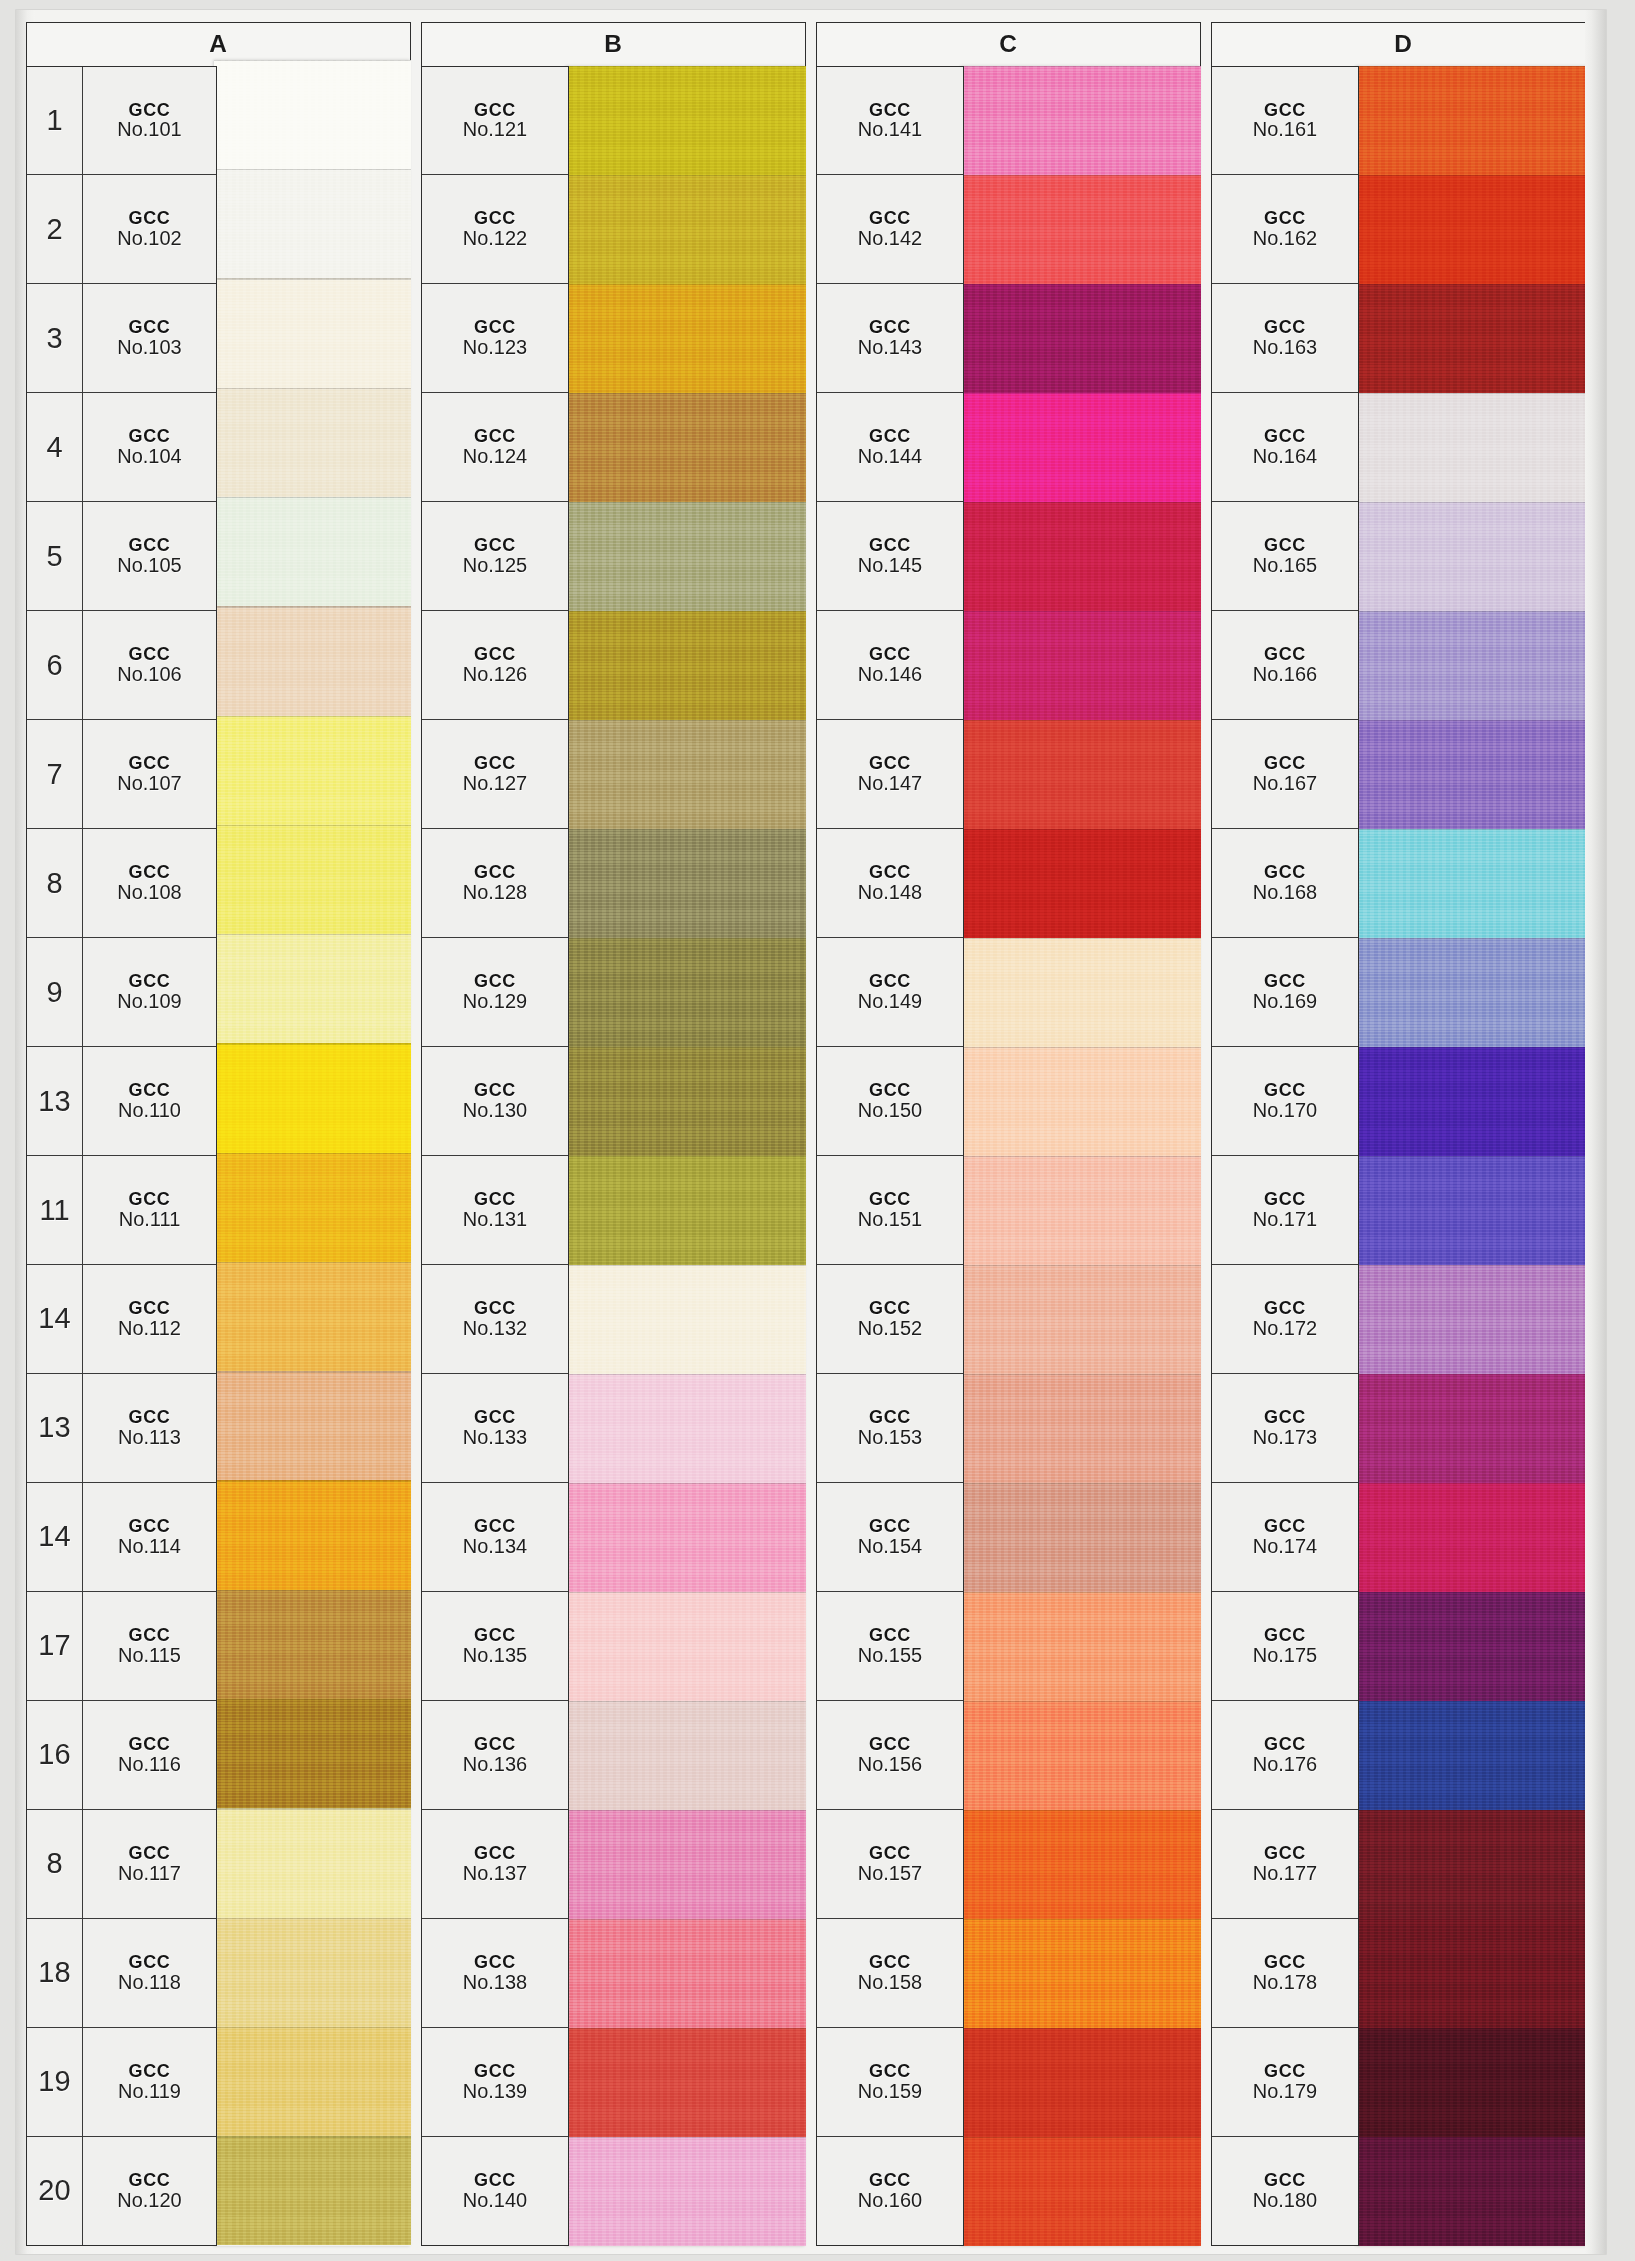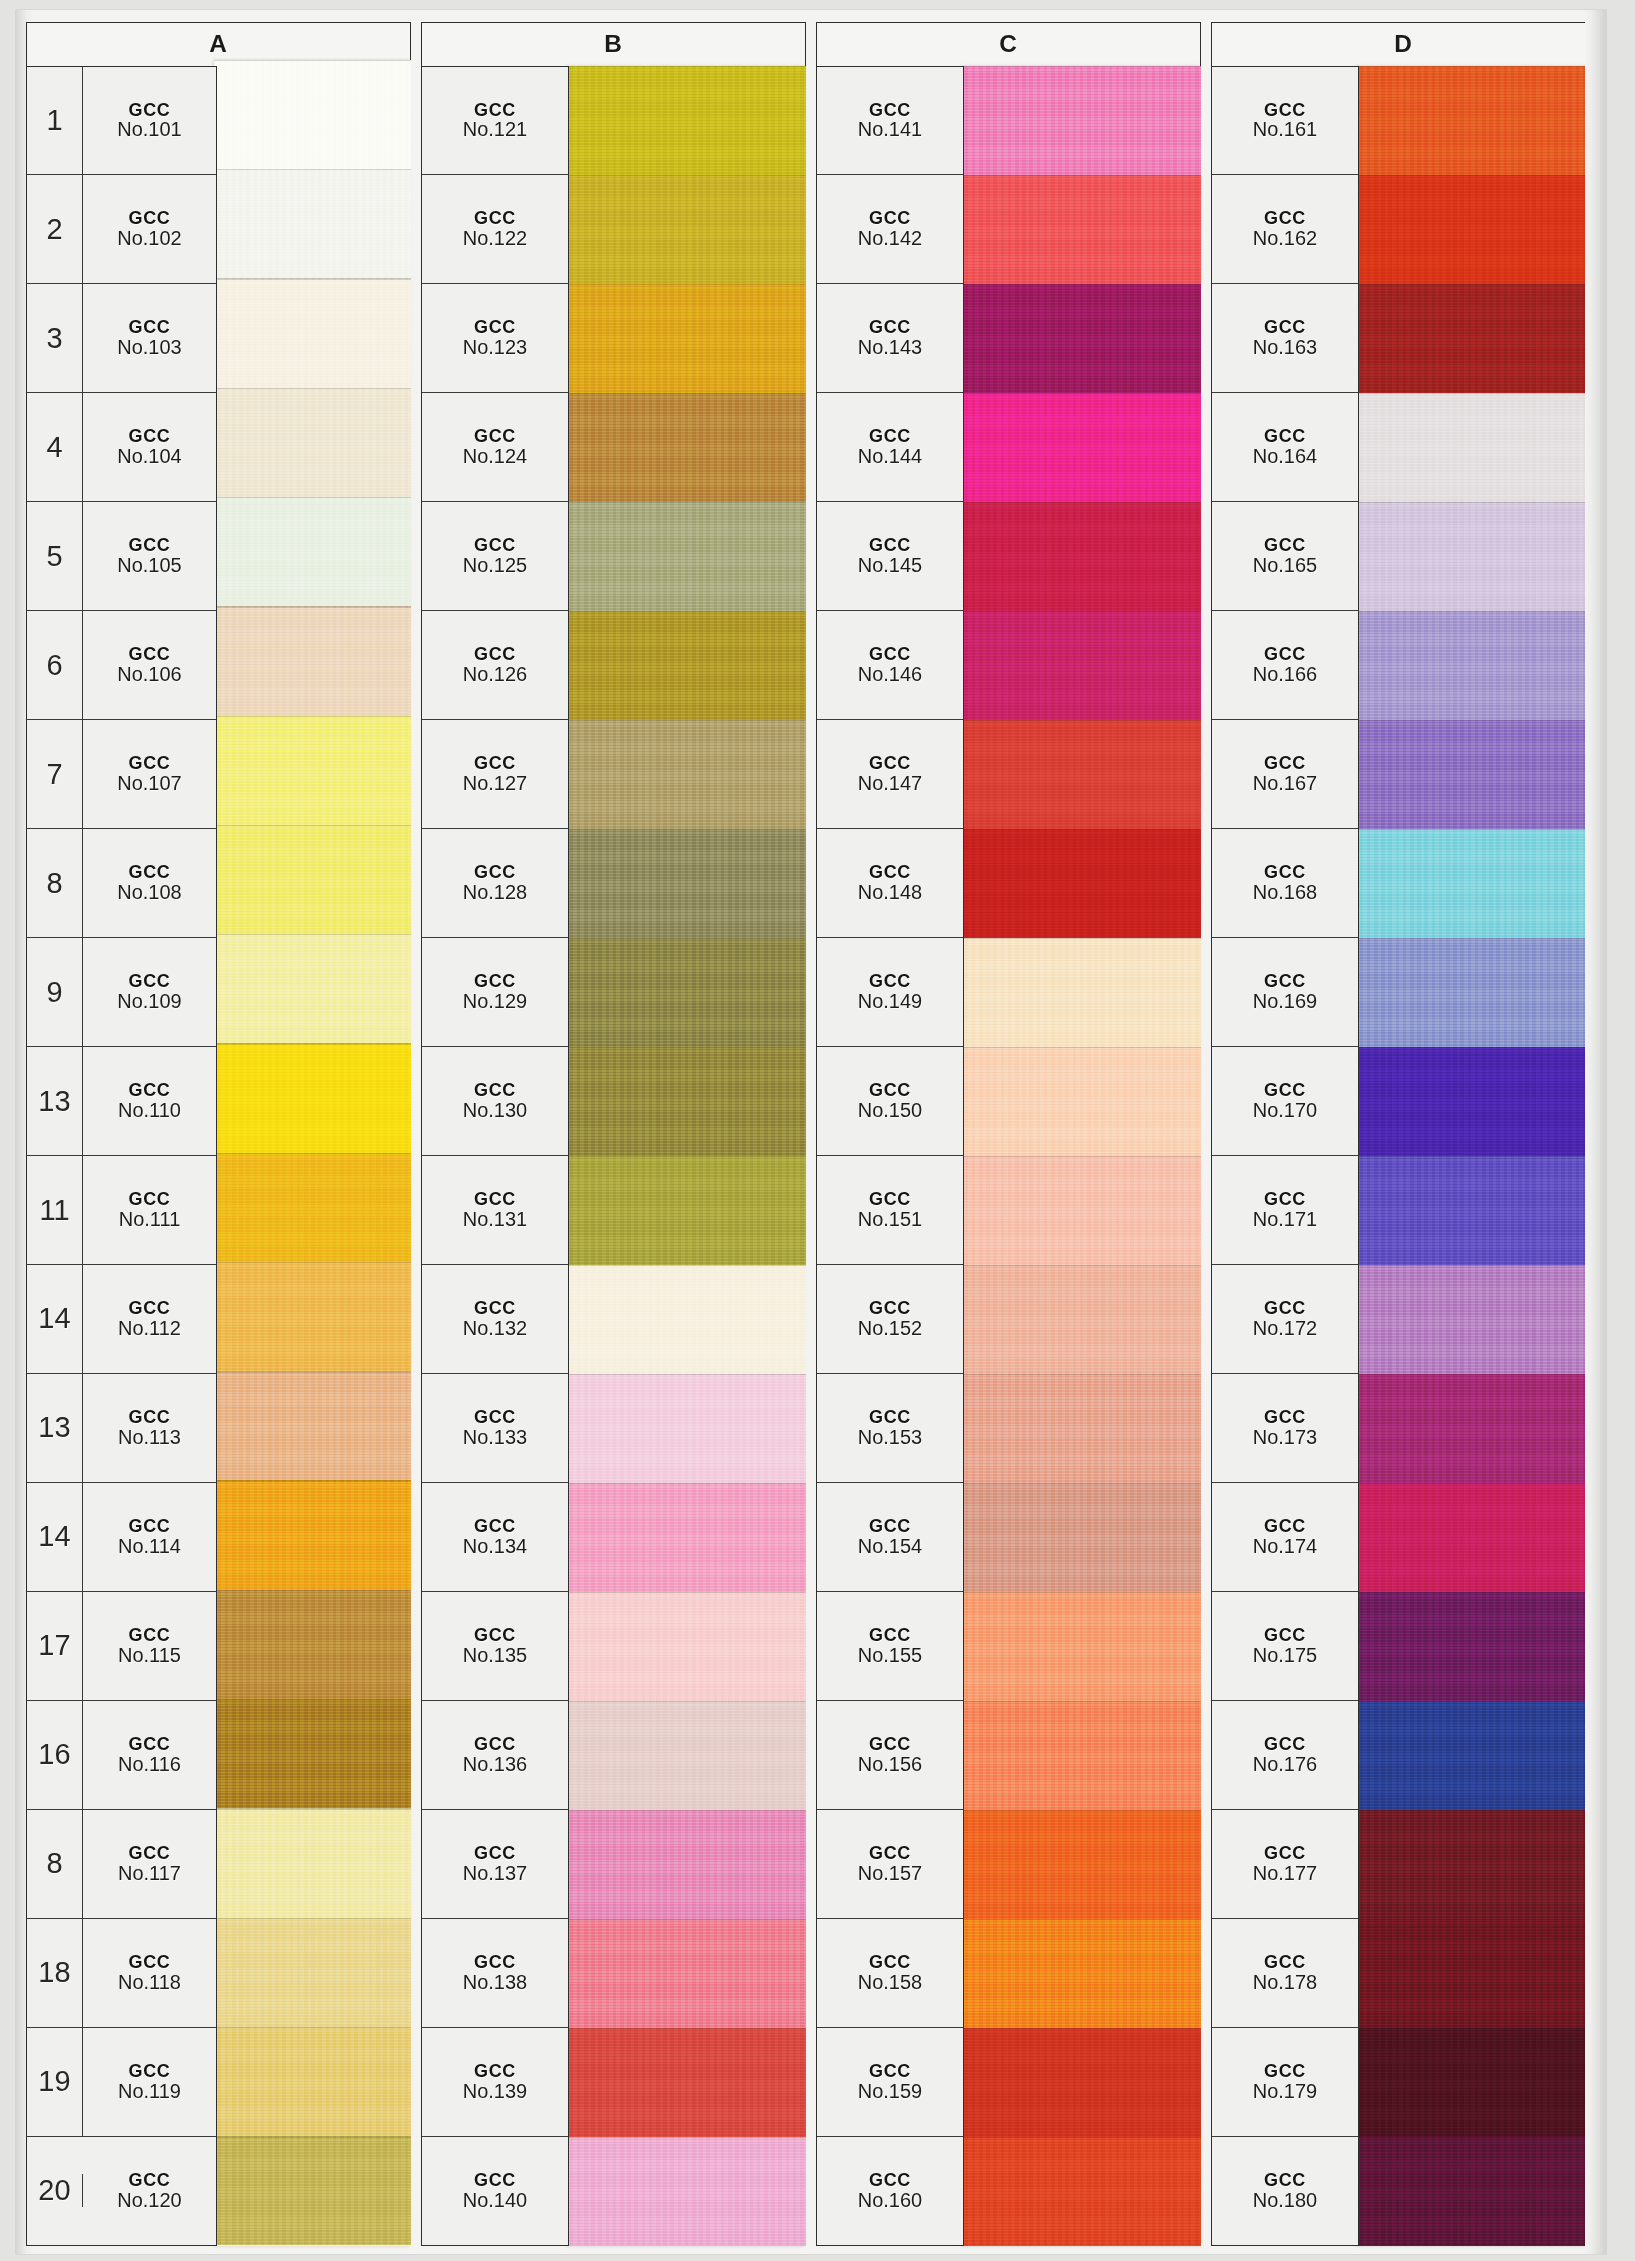--- a/index.html
+++ b/index.html
@@ -99,21 +99,21 @@
   .col-b .label-table,
   .col-c .label-table,
   .col-d .label-table { width: 148px; }
 
   .label-row {
     flex: 1;
     display: flex;
     border-bottom: 0.7px solid #3a3a3a;
     background: #f0f0ee;
   }
-  .label-row:last-child { border-bottom: none; align-items: center; }
+  .label-row:last-child { border-bottom: none; }
 
   .idx-cell {
     width: 56px;
     display: flex;
     align-items: center;
     justify-content: center;
     border-right: 0.7px solid #3a3a3a;
     font-size: 29px;
     color: #272727;
     font-family: "Liberation Sans", sans-serif;

